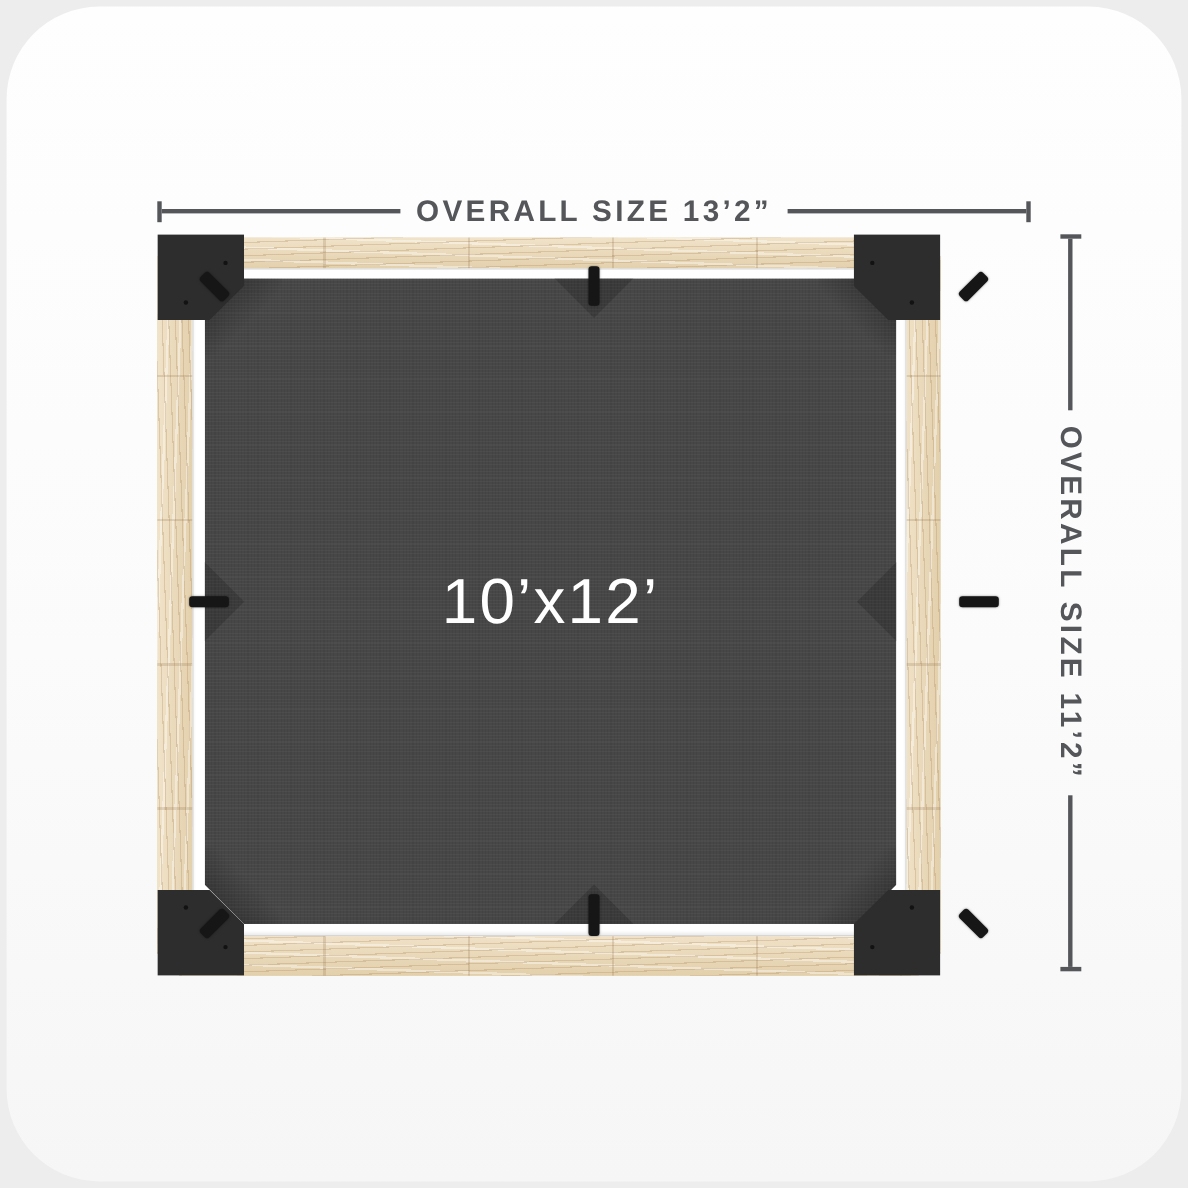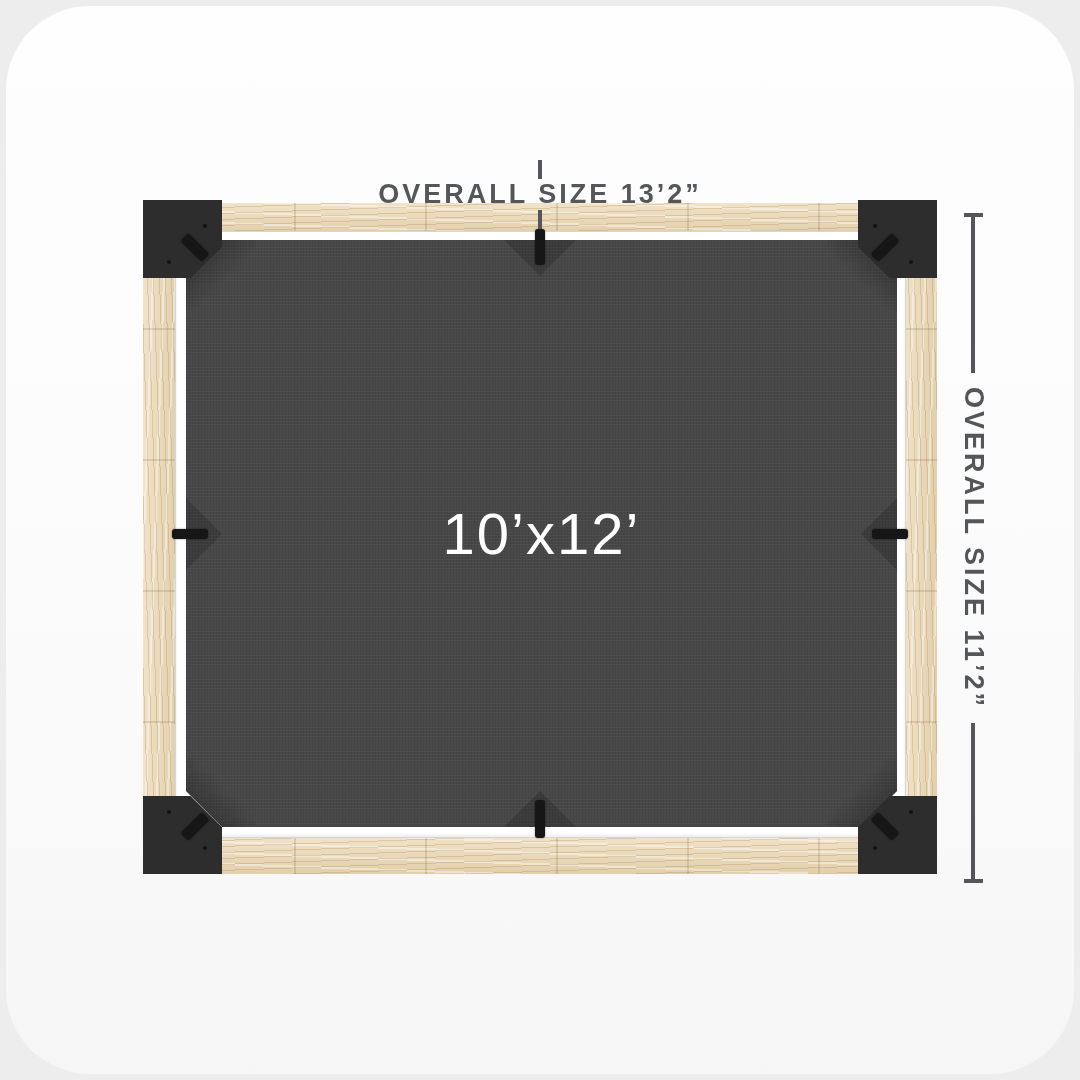--- a/index.html
+++ b/index.html
@@ -2,34 +2,34 @@
 <html><head>
 <meta charset="utf-8">
 <style>
   html,body{margin:0;padding:0;width:1080px;height:1080px;overflow:hidden;
     font-family:"Liberation Sans",sans-serif;background:#ededed;}
   .stage{position:relative;width:1080px;height:1080px;}
   .card{position:absolute;inset:6px;border-radius:84px;
     background:linear-gradient(180deg,#fefefe 0%,#fbfbfb 55%,#f6f6f6 100%);}
   
   .dim{position:absolute;display:flex;align-items:center;z-index:10;}
-  .dim-top{left:143px;top:160px;width:794px;height:36px;flex-direction:column;}
+  .dim-top{left:143px;top:174px;width:794px;height:36px;flex-direction:row;}
   .dim-right{left:955px;top:213px;width:36px;height:670px;flex-direction:column;}
   .dline{background:#54565a;flex:1 1 auto;}
   .dim-top .dline{height:4px;}
   .dim-right .dline{width:4px;}
   .tick{background:#54565a;flex:0 0 auto;}
   .tick-v{width:4px;height:19px;}
   .tick-h{width:19px;height:4px;}
   .dlabel{color:#54565a;font-size:27px;font-weight:bold;letter-spacing:3px;
     white-space:nowrap;flex:0 0 auto;}
   .dim-top .dlabel{margin:0 14px;}
   .dim-right .dlabel{margin:14px 0;writing-mode:vertical-rl;text-orientation:mixed;}
   
-  .pergola{position:absolute;left:143px;top:200px;width:794px;height:674px;}
+  .pergola{position:absolute;left:143px;top:213px;width:712px;height:674px;}
   .beam{position:absolute;}
   .wood-h{background-color:#e9d7b8;
     background-image:
       repeating-linear-gradient(90deg,rgba(133,99,60,0.20) 0 2px,transparent 2px 131px),
       repeating-linear-gradient(178deg,rgba(167,129,84,0.28) 0 1px,transparent 1px 6px),
       repeating-linear-gradient(2deg,rgba(255,255,255,0.40) 0 2px,transparent 2px 11px),
       linear-gradient(180deg,#f1e3c9,#e2cfab);}
   .wood-v{background-color:#e9d7b8;
     background-image:
       repeating-linear-gradient(0deg,rgba(133,99,60,0.20) 0 2px,transparent 2px 131px),

